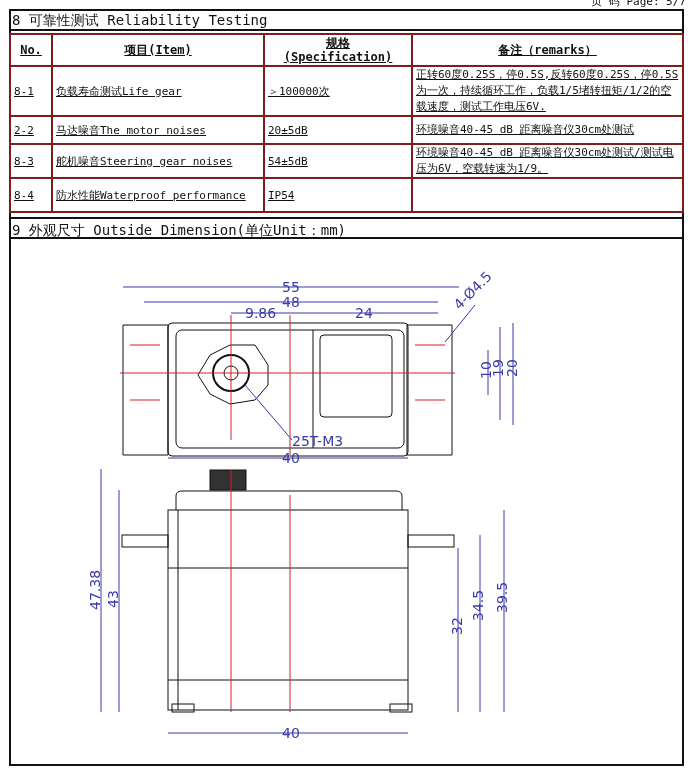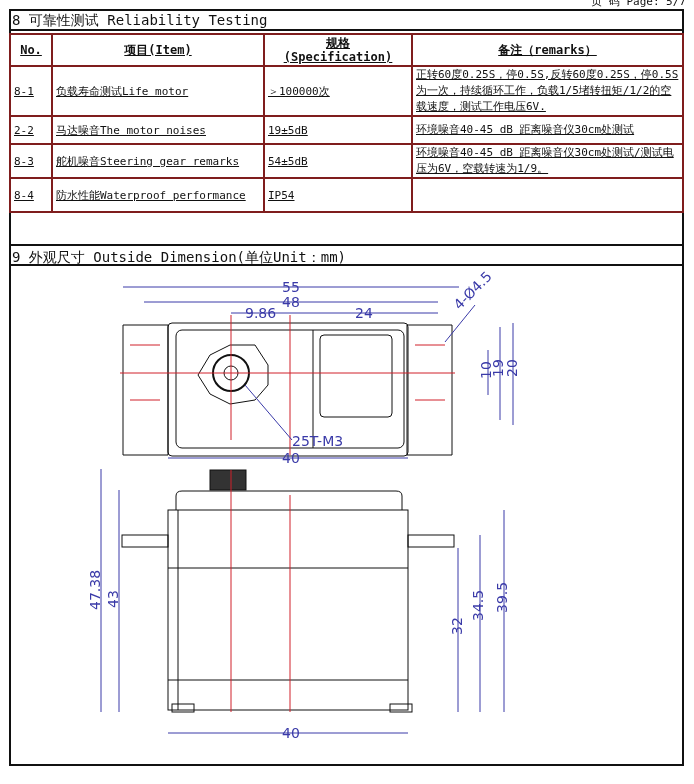--- a/index.html
+++ b/index.html
@@ -32,46 +32,46 @@
     <th class="c-no">No.</th>
     <th class="c-item">项目(Item)</th>
     <th class="c-spec spec-head">
       <span>规格</span>
       <span style="text-decoration:underline;">(Specification)</span>
     </th>
     <th>备注（remarks）</th>
   </tr>
   <tr style="height:44px;">
     <td>8-1</td>
-    <td>负载寿命测试Life motor</td>
+    <td>负载寿命测试Life gear</td>
     <td>＞100000次</td>
     <td class="remark" style="height:44px;overflow:hidden;">正转60度0.25S，停0.5S,反转60度0.25S，停0.5S为一次，持续循环工作，负载1/5堵转扭矩/1/2的空载速度，测试工作电压6V.</td>
   </tr>
   <tr style="height:28px;">
     <td>2-2</td>
     <td>马达噪音The motor noises</td>
-    <td>19±5dB</td>
+    <td>20±5dB</td>
     <td class="remark">环境噪音40-45 dB  距离噪音仪30cm处测试</td>
   </tr>
   <tr style="height:34px;margin-top:38px;">
     <td>8-3</td>
-    <td>舵机噪音Steering gear remarks</td>
+    <td>舵机噪音Steering gear noises</td>
     <td>54±5dB</td>
     <td class="remark">环境噪音40-45 dB  距离噪音仪30cm处测试/测试电压为6V，空载转速为1/9。</td>
   </tr>
   <tr style="height:34px;">
     <td>8-4</td>
     <td>防水性能Waterproof performance</td>
     <td>IP54</td>
     <td class="remark"></td>
   </tr>
 </tbody>
   </table>
 
-<div class="sec-title" style="top:217px; border-top:2px solid #111;margin-top:27px;">9 外观尺寸 Outside Dimension(单位Unit：mm)</div>
+<div class="sec-title" style="top:217px; border-top:2px solid #111;">9 外观尺寸 Outside Dimension(单位Unit：mm)</div>
 
 <svg class="drawing" viewBox="11 240 671 524" xmlns="http://www.w3.org/2000/svg" font-family="DejaVu Sans, sans-serif">
   <g fill="none" stroke="#111" stroke-width="1">
 
     <path d="M123,325 h45 v130 h-45 z"></path>
     <path d="M407,325 h45 v130 h-45 z"></path>
     <rect x="168" y="323" width="240" height="133" rx="4"></rect>
     <rect x="176" y="330" width="228" height="118" rx="6"></rect>
     <line x1="313" y1="330" x2="313" y2="448"></line>
     <rect x="320" y="335" width="72" height="82" rx="4"></rect>

